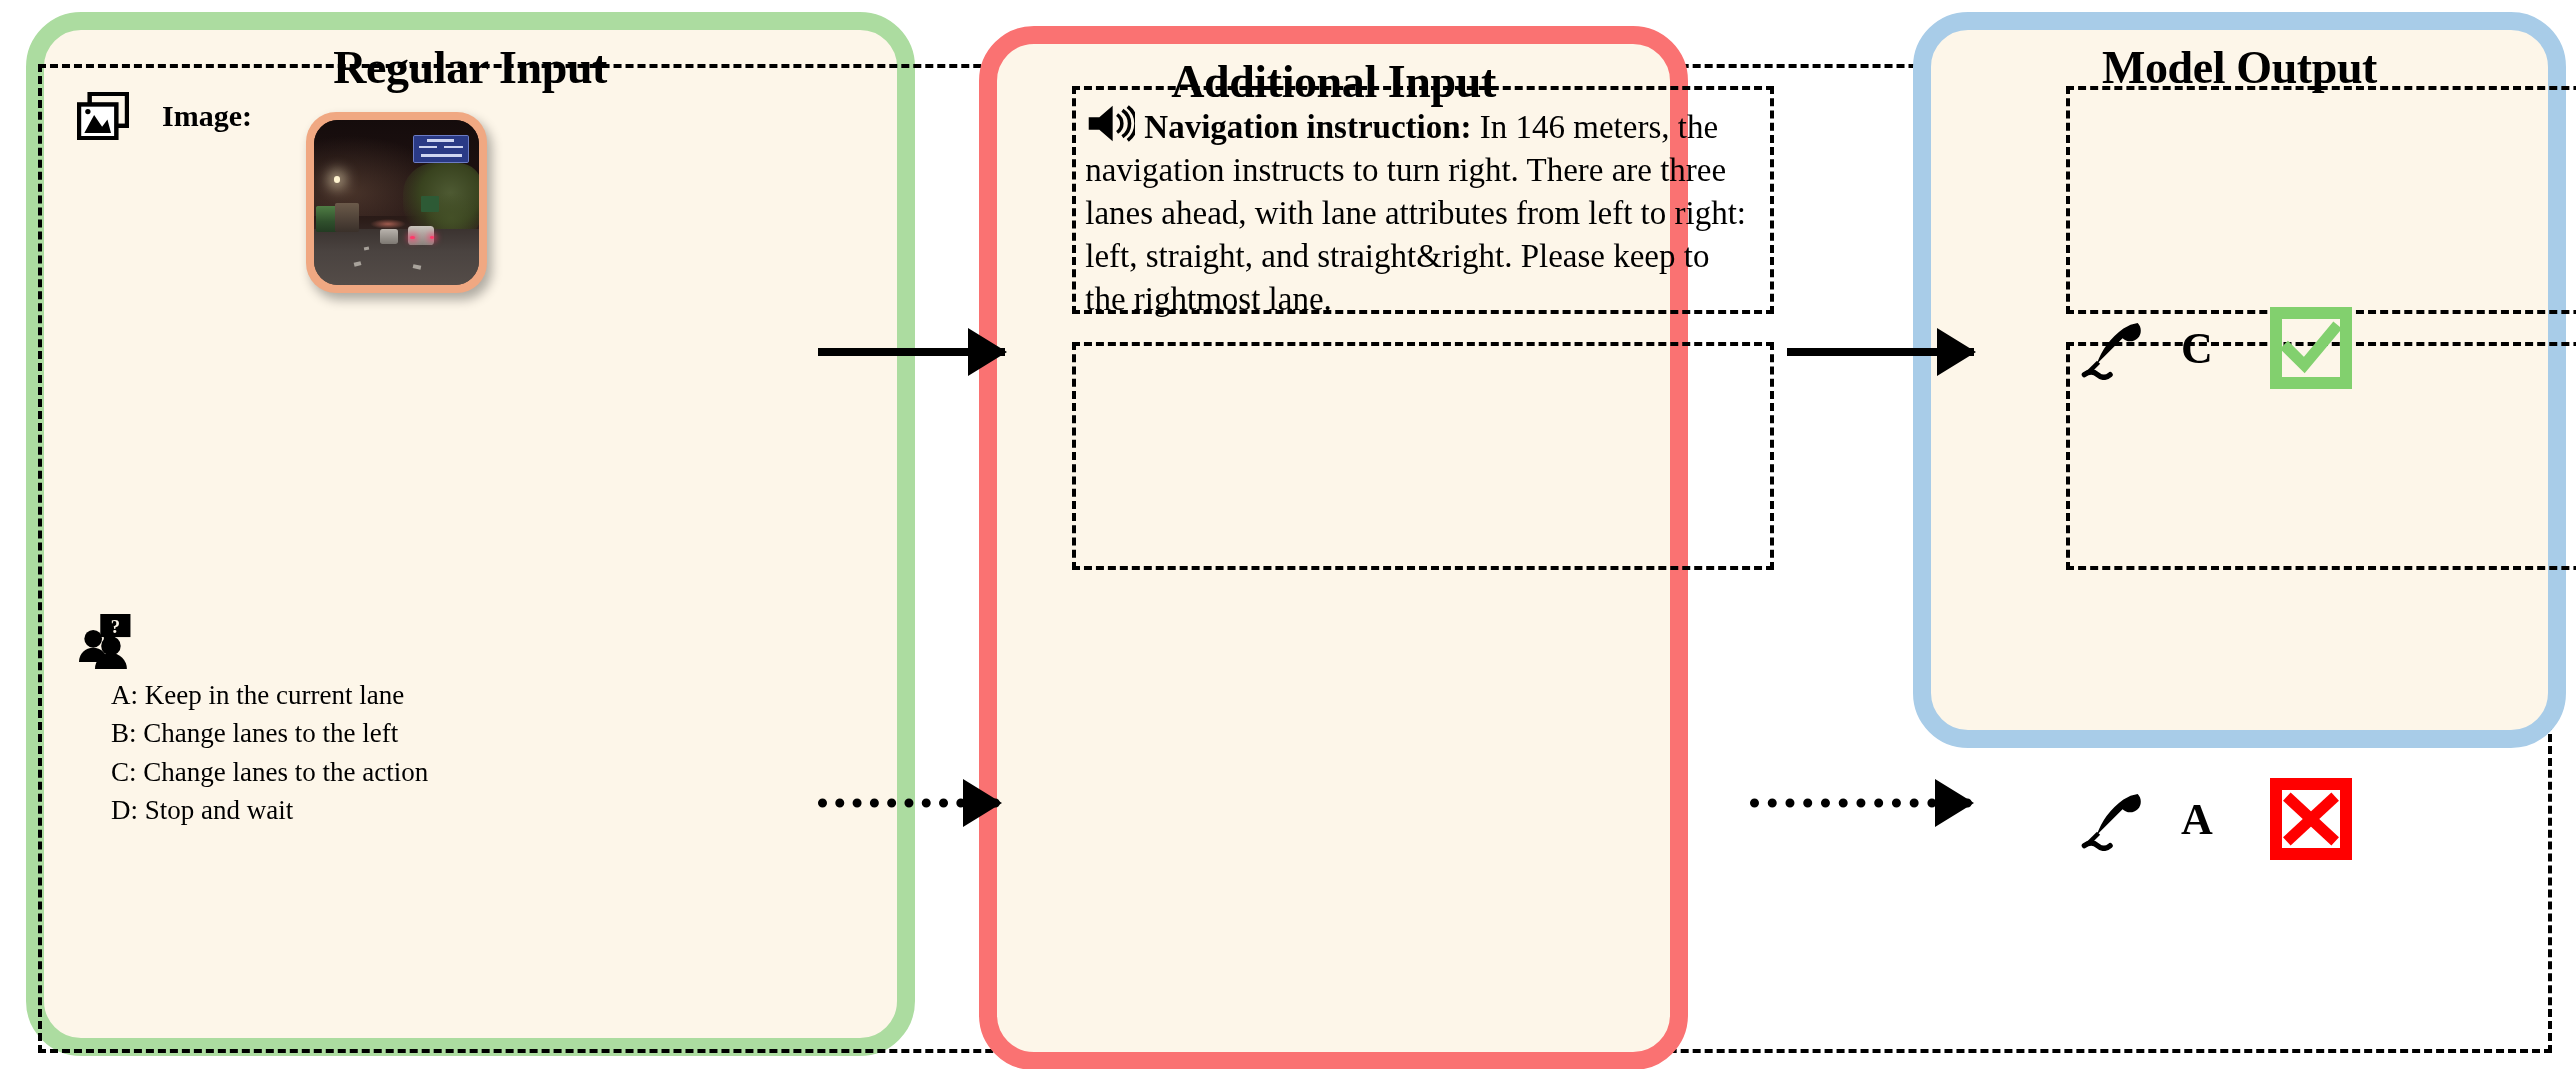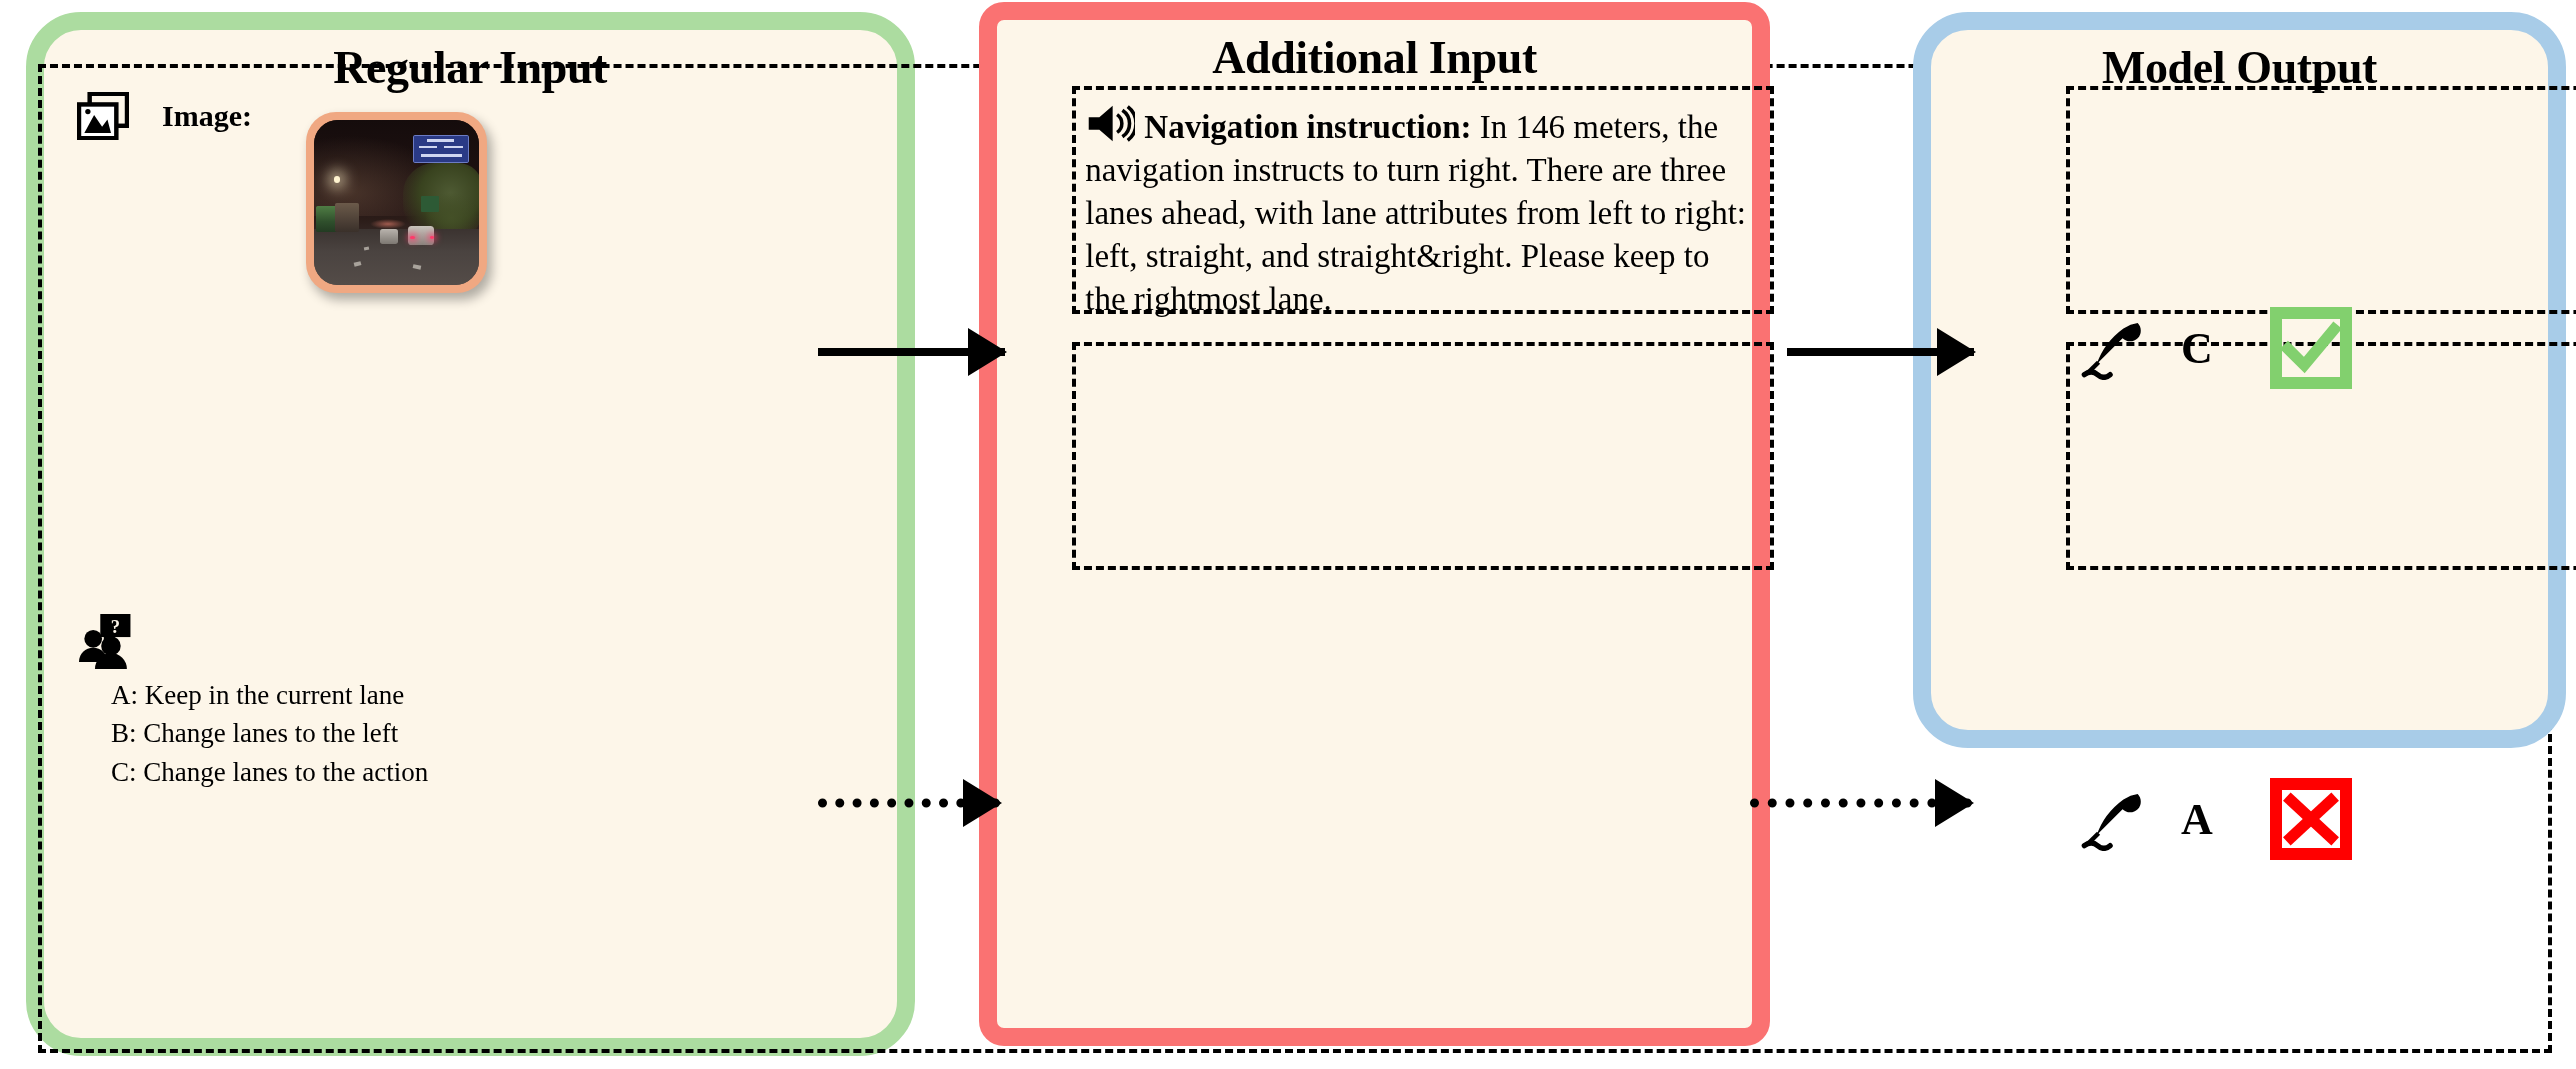--- a/index.html
+++ b/index.html
@@ -14,21 +14,21 @@
 
   
   .panel {
     position: absolute;
     background: #FDF6E9;
     border-style: solid;
     border-width: 18px;
     border-radius: 55px;
   }
   .panel-regular     { left: 19.6px;   top: 12.4px;  width: 889px; height: 1044px; border-color: #ACDCA0; }
-  .panel-additional  { left: 973px; top: 2px;  width: 791px;  height: 1044px; border-color: #FA7272; border-radius: 25px; }
+  .panel-additional  { left: 973px; top: 26px;  width: 709px;  height: 1044px; border-color: #FA7272; }
   .panel-output      { left: 1907px; top: 12.4px;  width: 653px;  height: 736px; border-color: #A8CCE8; }
 
   .panel-title {
     text-align: center;
     font-weight: bold;
     font-size: 46px;
     line-height: 1.0;
     letter-spacing: -0.4px;
     color: #000;
     margin-top: 15px;
@@ -236,20 +236,21 @@
         <circle cx="38" cy="36" r="11" fill="#000"></circle>
         <path d="M20 62 a18 18 0 0 1 36 0 z" fill="#000"></path>
       </svg>
     </span>
   </div>
 
   <div class="options">
     <div>A: Keep in the current lane</div>
     <div>B: Change lanes to the left</div>
     <div>C: Change lanes to the action</div>
+    <div>D: Stop and wait</div>
   </div>
 
   <div class="panel panel-additional">
     <div class="panel-title">Additional Input</div>
   </div>
 
   <div class="dashed box-nav"></div>
   <div class="dashed box-nonav"></div>
 
   <div class="nav-body">

